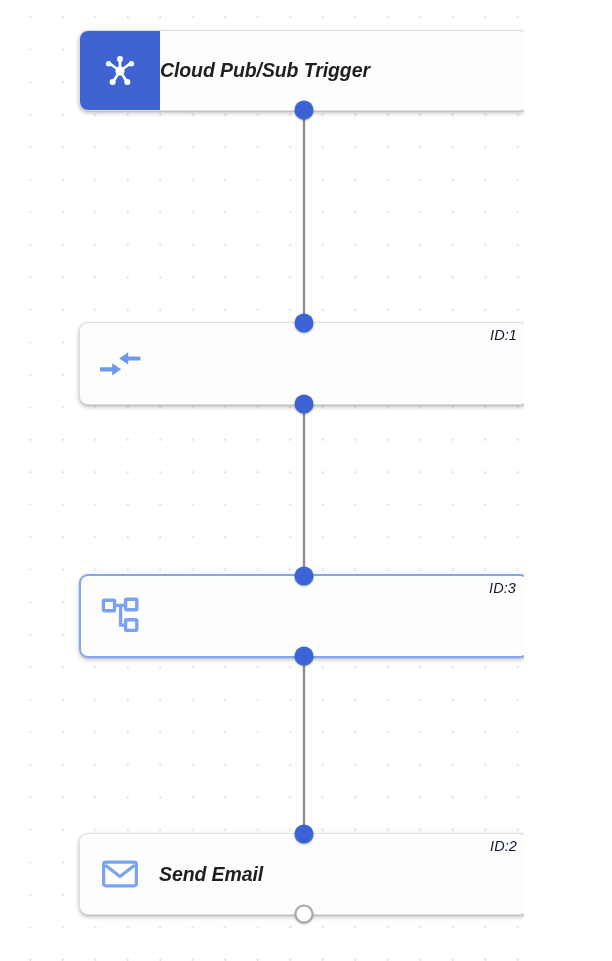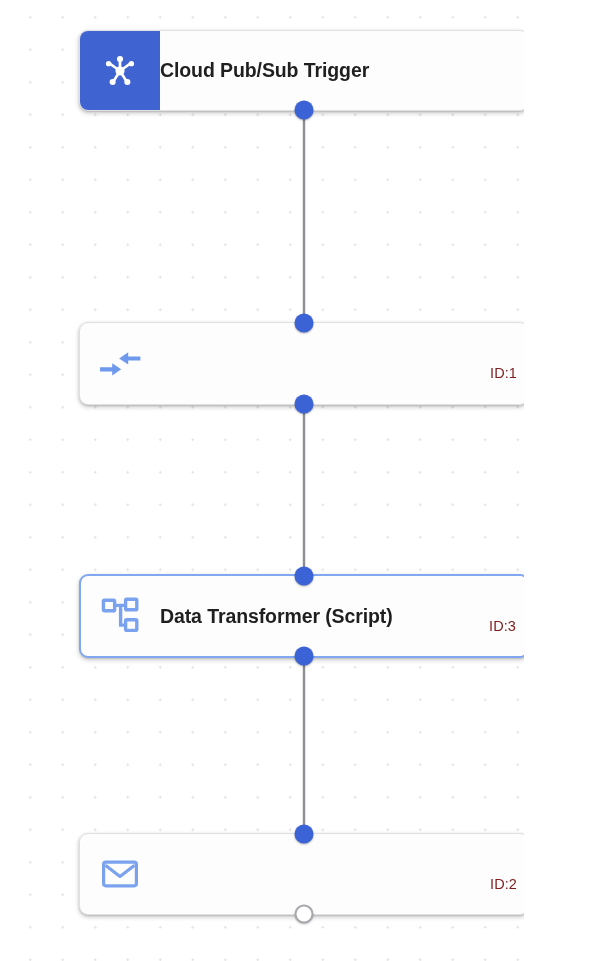--- a/index.html
+++ b/index.html
@@ -16,20 +16,21 @@
   #canvas {
     position: relative;
     width: 524px;
     height: 961px;
     overflow: hidden;
     background-color: #ffffff;
     background-image:
       radial-gradient(#e3e3e5 1.05px, transparent 1.15px);
     background-size: 32.5px 32.5px;
     background-position: 14px 1px;
+    font-style: italic;
   }
 
   
   #edges {
     position: absolute;
     left: 0;
     top: 0;
     width: 612px;
     height: 961px;
     pointer-events: none;
@@ -82,23 +83,22 @@
     white-space: nowrap;
   }
 
   
   .node-id {
     position: absolute;
     top: 4px;
     right: 11px;
     font-size: 14.5px;
     font-weight: normal;
-    color: #7f1d1d;
+    color: #0f172a;
     letter-spacing: 0.1px;
-    margin-top: 38px;
   }
 
   
   .port {
     position: absolute;
     width: 19px;
     height: 19px;
     border-radius: 50%;
     left: 50%;
     transform: translate(-50%, -50%);
@@ -185,36 +185,36 @@
   <svg width="40" height="38" viewBox="0 0 40 38">
     <g fill="none" stroke="#7ba2ee" stroke-width="3.4">
       <rect x="2.4" y="3.2" width="11.2" height="10.6" rx="1.1"></rect>
       <rect x="24.6" y="2.2" width="11.2" height="10.6" rx="1.1"></rect>
       <rect x="24.6" y="22.8" width="11.2" height="10.6" rx="1.1"></rect>
       <path d="M 14.6 8.4 L 24.6 8.4"></path>
       <path d="M 19.6 8.4 L 19.6 28.1 L 24.6 28.1"></path>
     </g>
   </svg>
 </div>
-          <div class="node-title">Data Transformer (Script)</div>
         </div>
         <div class="node-id">ID:3</div>
         <div class="port top filled"></div>
         <div class="port bottom filled"></div>
       </div>
       <div class="node" style="left: 79px; top: 833px; width: 450px; height: 82px;">
         <div class="node-inner">
           <div class="icon-box">
   <svg width="38" height="32" viewBox="0 0 38 32">
     <g fill="none" stroke="#7ba2ee" stroke-width="3.2" stroke-linejoin="round">
       <rect x="2.6" y="4.2" width="32.8" height="23.6" rx="2.2"></rect>
       <path d="M 4.4 7.2 L 19 18.4 L 33.6 7.2"></path>
     </g>
   </svg>
 </div>
+          <div class="node-title">Send Email</div>
         </div>
         <div class="node-id">ID:2</div>
         <div class="port top filled"></div>
         <div class="port bottom hollow"></div>
       </div>
     </div>
 
 </div>
 
 </body></html>

